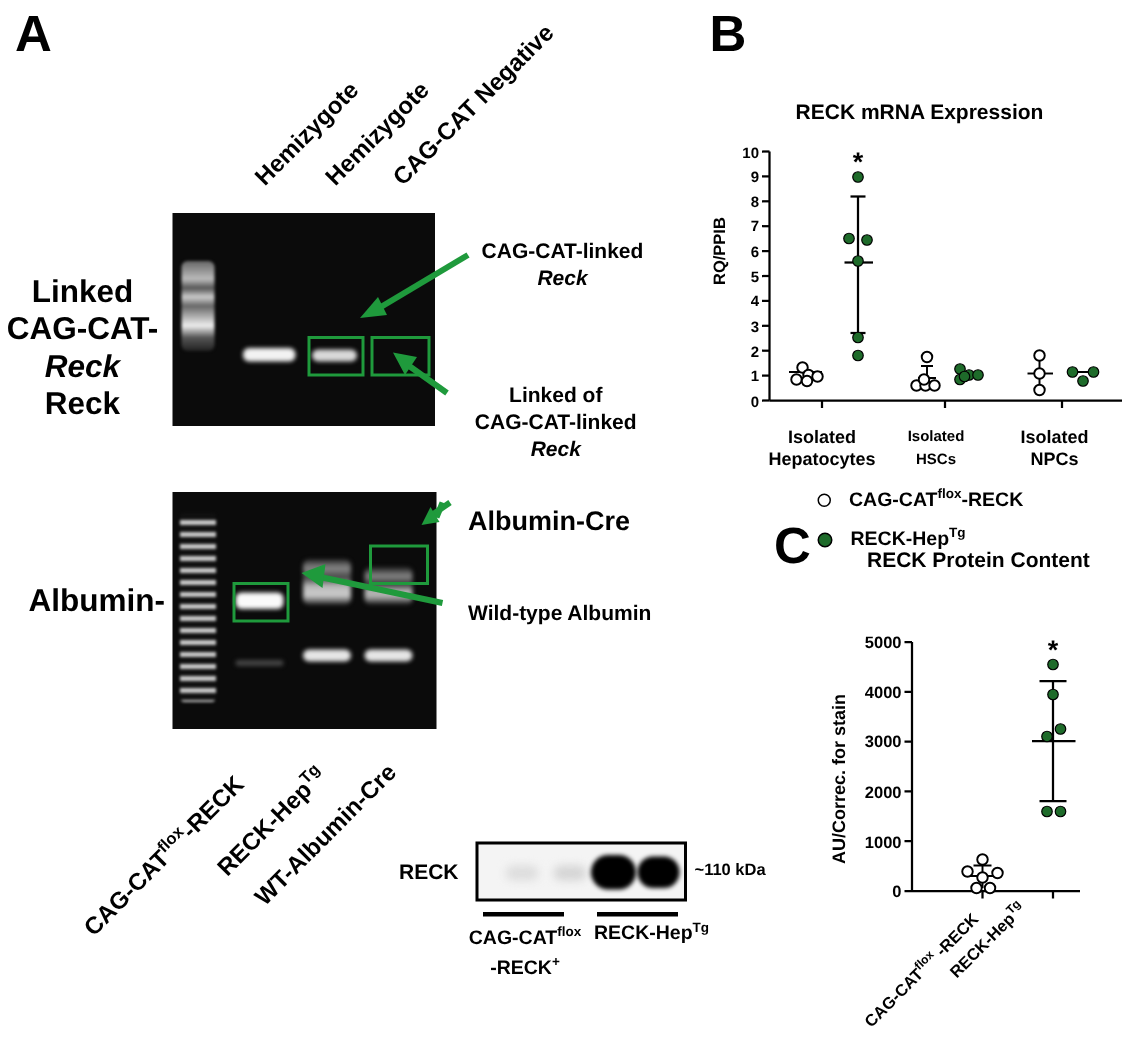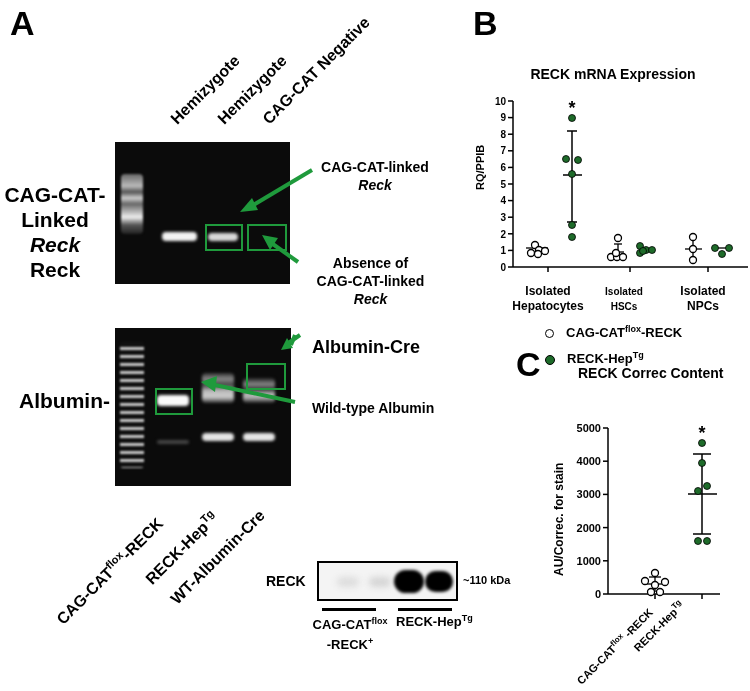--- a/index.html
+++ b/index.html
@@ -16,22 +16,22 @@
 </head>
 <body>
 
 <div class="abs panel-letter" style="left:10px;top:4px;">A</div>
 
 <div class="abs rot" style="left:180px;top:110px;font-size:16px;transform:rotate(-45deg);">Hemizygote</div>
 <div class="abs rot" style="left:227px;top:110px;font-size:16px;transform:rotate(-45deg);">Hemizygote</div>
 <div class="abs rot" style="left:272px;top:110px;font-size:16px;transform:rotate(-45deg);">CAG-CAT Negative</div>
 
 <div class="abs lbl" style="left:0;top:182px;width:110px;text-align:center;font-size:21px;line-height:25px;">
+  <div>Linked</div>
   <div>CAG-CAT-</div>
-  <div>Linked</div>
   <div style="font-style:italic;">Reck</div>
   <div>Reck</div>
 </div>
 
 <div class="abs gel" style="left:115px;top:142px;width:175px;height:142px;">
   <div style="position:absolute;left:6px;top:32px;width:22px;height:60px;background:linear-gradient(#666,#bbb 20%,#555 30%,#ccc 40%,#666 50%,#eee 72%,#555 85%,#222);border-radius:4px;filter:blur(1px);"></div>
   <div class="band" style="left:47px;top:90px;width:35px;height:9px;background:#f2f2f2;filter:blur(1.5px);"></div>
   <div class="band" style="left:93px;top:91px;width:30px;height:8px;background:#d8d8d8;filter:blur(1.5px);"></div>
   <div class="box" style="left:90px;top:82px;width:38px;height:27px;"></div>
   <div class="box" style="left:132px;top:82px;width:40px;height:27px;"></div>
@@ -45,21 +45,21 @@
   <g>
     <line x1="68" y1="102" x2="40" y2="82" stroke="#1f9a3c" stroke-width="4"></line>
     <polygon points="32,75 48,78 40,90" fill="#1f9a3c"></polygon>
   </g>
 </svg>
 <div class="abs lbl" style="left:315px;top:158px;width:120px;text-align:center;font-size:14px;line-height:18px;">
   <div>CAG-CAT-linked</div>
   <div style="font-style:italic;">Reck</div>
 </div>
 <div class="abs lbl" style="left:303px;top:254px;width:135px;text-align:center;font-size:14px;line-height:18px;">
-  <div>Absence of</div>
+  <div>Linked of</div>
   <div>CAG-CAT-linked</div>
   <div style="font-style:italic;">Reck</div>
 </div>
 
 <div class="abs lbl" style="left:0;top:388px;width:110px;text-align:right;font-size:21px;line-height:25px;">
   <div>Albumin-</div>
 </div>
 
 <div class="abs gel" style="left:115px;top:328px;width:176px;height:158px;">
   <div style="position:absolute;left:5px;top:14px;width:24px;height:126px;background:repeating-linear-gradient(#111 0,#111 5px,#ddd 5px,#ddd 8px);border-radius:3px;filter:blur(1px);opacity:.9;"></div>
@@ -218,21 +218,21 @@
 <div class="abs" style="left:545px;top:318px;font-size:13px;font-weight:bold;line-height:22px;">
   <div>
     <span style="display:inline-block;width:7px;height:7px;border:1.5px solid #000;border-radius:50%;margin-right:12px;vertical-align:middle;"></span><span>CAG-CAT</span><sup style="font-size:9px;">flox</sup><span>-RECK</span>
   </div>
   <div>
     <span style="display:inline-block;width:8px;height:8px;background:#1e6b2a;border:1px solid #000;border-radius:50%;margin-right:12px;vertical-align:middle;"></span><span>RECK-Hep</span><sup style="font-size:9px;">Tg</sup>
   </div>
 </div>
 
 <div class="abs panel-letter" style="left:516px;top:345px;">C</div>
-<div class="abs lbl" style="left:578px;top:365px;font-size:14px;">RECK Correc Content</div>
+<div class="abs lbl" style="left:578px;top:365px;font-size:14px;">RECK Protein Content</div>
 <div class="abs lbl" style="left:552px;top:576px;font-size:12px;transform:rotate(-90deg);transform-origin:left top;white-space:nowrap;">AU/Correc. for stain</div>
 
 <svg class="abs" style="left:565px;top:415px;" width="185" height="190">
   <g stroke="#000" stroke-width="1.5">
     <line x1="43" y1="13" x2="43" y2="179"></line>
     <line x1="38" y1="179" x2="43" y2="179"></line>
       <line x1="38" y1="145.8" x2="43" y2="145.8"></line>
       <line x1="38" y1="112.6" x2="43" y2="112.6"></line>
       <line x1="38" y1="79.4" x2="43" y2="79.4"></line>
       <line x1="38" y1="46.2" x2="43" y2="46.2"></line>

